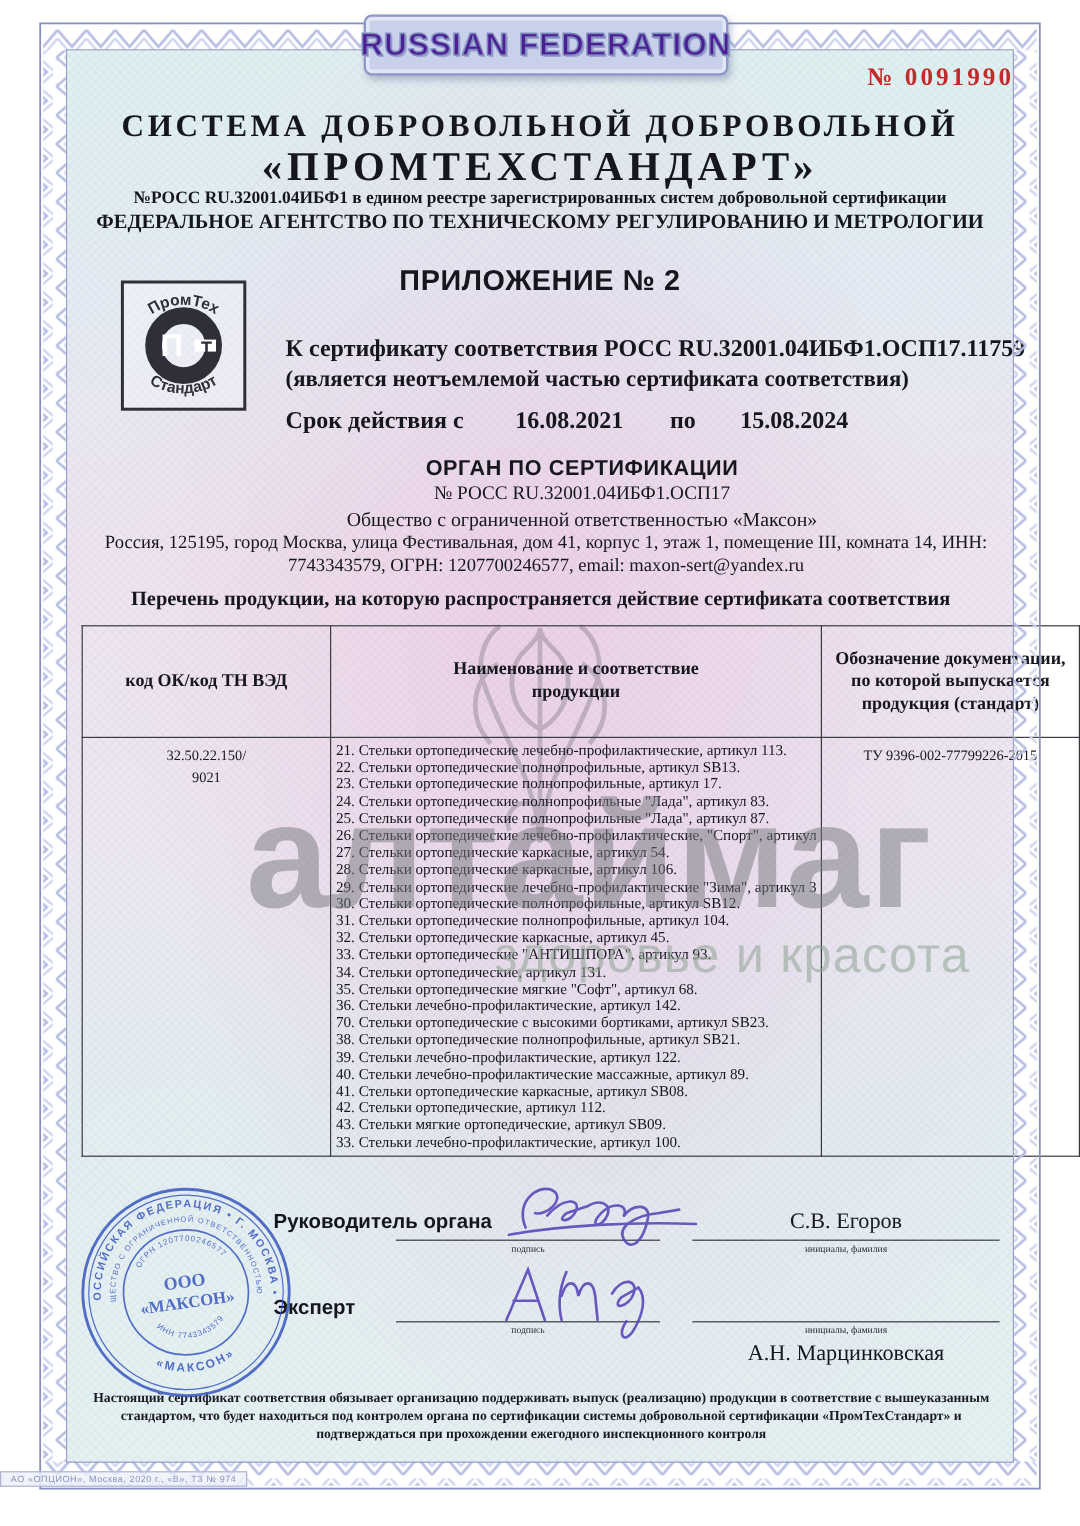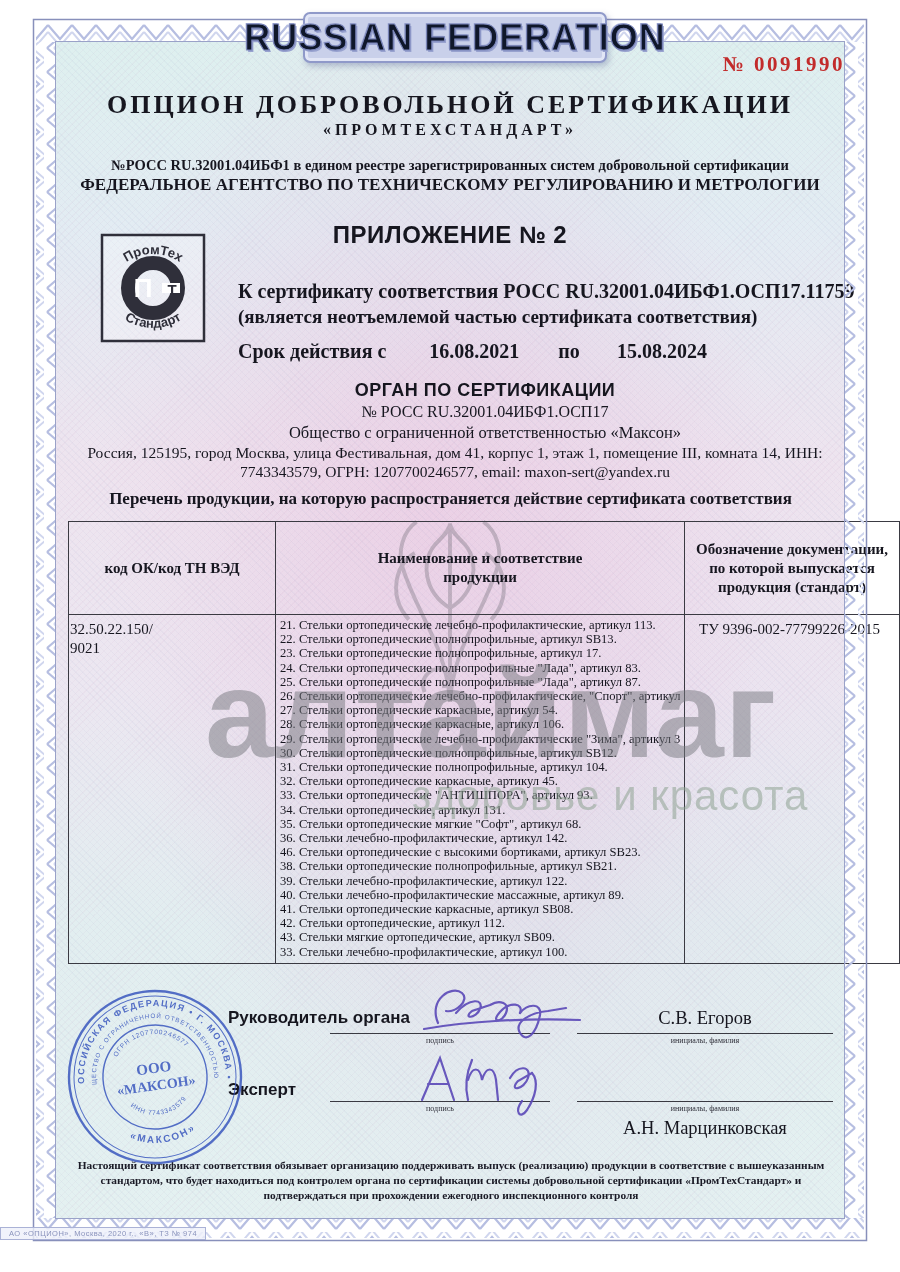--- a/index.html
+++ b/index.html
@@ -28,31 +28,31 @@
   .sans  { font-family:"Liberation Sans","DejaVu Sans",sans-serif; }
 
   .banner {
     left:303px; top:12px; width:300px; height:47px; z-index:40;
     background:#c9d0ea; border:2px solid #8f99c9; border-radius:7px;
     box-shadow:0 0 0 3px #e2e6f6 inset, 2px 3px 6px rgba(80,90,140,.35);
     display:flex; align-items:center; justify-content:center;
   }
   .banner-text {
     font-family:"Liberation Sans","DejaVu Sans",sans-serif;
-    font-weight:bold; font-size:36px; letter-spacing:1px; color:#0f172a;
+    font-weight:bold; font-size:26px; letter-spacing:1px; color:#4c1d95;
     -webkit-text-stroke:1.1px #7b86ba;
     text-shadow:1.5px 1.5px 0 #98a2cf, -1px -1px 0 #aab3da;
     white-space:nowrap;
   }
   .doc-number {
     top:52px; right:55px; z-index:5;
     font-size:21px; font-weight:bold; letter-spacing:2.5px; color:#c22b2b;
   }
   .title1 { left:0; top:90px;  width:900px; font-size:26px; font-weight:bold; letter-spacing:3px; }
-  .title2 { left:0; top:121px; width:900px; font-size:16px; font-weight:bold; letter-spacing:4px; }
+  .title2 { left:0; top:121px; width:900px; font-size:34px; font-weight:bold; letter-spacing:4px; }
   .registry { left:0; top:157px; width:900px; font-size:14.5px; font-weight:bold; }
   .agency   { left:0; top:175px; width:900px; font-size:17px;   font-weight:bold; }
   .appx-title { left:0; top:221px; width:900px; font-size:24px; font-weight:bold;
     font-family:"Liberation Sans","DejaVu Sans",sans-serif; letter-spacing:0.5px; }
 
   .logo { left:100px; top:233px; z-index:6; }
 
   .appx-cert { left:238px; top:280px; width:620px; font-size:20px; font-weight:600; }
   .appx-note { left:238px; top:306px; width:620px; font-size:19px; font-weight:600; }
   .validity  { left:238px; top:340px; font-size:20px; font-weight:bold; }
@@ -81,21 +81,21 @@
   }
   th.c1, td.c1 { width:190px; }
   th.c2, td.c2 { width:392px; }
   th.c3, td.c3 { width:198px; }
   table.products th {
     height:88px; font-size:15px; font-weight:bold; text-align:center; vertical-align:middle;
     padding:2px 8px; line-height:19px;
   }
   th.c1 { padding:2px 34px; }
   th.c2 span { display:inline-block; max-width:240px; }
-  td.c1, td.c3 { vertical-align:top; font-size:15px; padding-top:5px; line-height:19px; }
+  td.c1, td.c3 { vertical-align:top; text-align:center; font-size:12px; padding-top:5px; line-height:19px; }
   td.c3 { padding-left:14px; padding-right:14px; }
   td.c2 { vertical-align:top; padding:3px 4px 4px 4px; }
   td.c2 .item { font-size:12.6px; line-height:14.2px; white-space:nowrap; overflow:hidden; }
 
   .wm-brand {
     left:205px; top:652px; z-index:30; pointer-events:none;
     font-family:"Liberation Sans","DejaVu Sans",sans-serif;
     font-weight:bold; font-size:124px; line-height:1; letter-spacing:1px;
     color:rgba(118,120,126,0.50); white-space:nowrap;
   }
@@ -174,21 +174,21 @@
     <rect x="845" y="42" width="19" height="1176" fill="url(#zzvR)"></rect>
     <rect x="55.5" y="41.5" width="789" height="1177" fill="none" stroke="#9aa2c8" stroke-width="1"></rect>
   </svg>
 
   <div class="abs banner">
     <span class="banner-text">RUSSIAN FEDERATION</span>
   </div>
 
   <div class="abs doc-number">№ 0091990</div>
 
-  <div class="abs ctr title1">ОПЦИОН ДОБРОВОЛЬНОЙ СЕРТИФИКАЦИИ</div>
+  <div class="abs ctr title1">СИСТЕМА ДОБРОВОЛЬНОЙ ДОБРОВОЛЬНОЙ</div>
   <div class="abs ctr title2">«ПРОМТЕХСТАНДАРТ»</div>
   <div class="abs ctr registry">№РОСС RU.32001.04ИБФ1 в едином реестре зарегистрированных систем добровольной сертификации</div>
   <div class="abs ctr agency">ФЕДЕРАЛЬНОЕ АГЕНТСТВО ПО ТЕХНИЧЕСКОМУ РЕГУЛИРОВАНИЮ И МЕТРОЛОГИИ</div>
   <div class="abs ctr sans appx-title">ПРИЛОЖЕНИЕ № 2</div>
 
   <svg class="abs logo" width="106" height="110" viewBox="0 0 106 110">
     <rect x="2" y="2" width="102" height="106" fill="rgba(255,255,255,0.25)" stroke="#2f2f3a" stroke-width="2.5"></rect>
     <defs>
       <path id="lg-top" d="M 16 40 A 42 36 0 0 1 90 40"></path>
       <path id="lg-bot" d="M 12 74 A 46 38 0 0 0 94 74"></path>
@@ -256,21 +256,21 @@
             <div class="item">27. Стельки ортопедические каркасные, артикул 54.</div>
             <div class="item">28. Стельки ортопедические каркасные, артикул 106.</div>
             <div class="item">29. Стельки ортопедические лечебно-профилактические "Зима", артикул 31Е.</div>
             <div class="item">30. Стельки ортопедические полнопрофильные, артикул SB12.</div>
             <div class="item">31. Стельки ортопедические полнопрофильные, артикул 104.</div>
             <div class="item">32. Стельки ортопедические каркасные, артикул 45.</div>
             <div class="item">33. Стельки ортопедические "АНТИШПОРА", артикул 93.</div>
             <div class="item">34. Стельки ортопедические, артикул 131.</div>
             <div class="item">35. Стельки ортопедические мягкие "Софт", артикул 68.</div>
             <div class="item">36. Стельки лечебно-профилактические, артикул 142.</div>
-            <div class="item">46. Стельки ортопедические с высокими бортиками, артикул SB23.</div>
+            <div class="item">70. Стельки ортопедические с высокими бортиками, артикул SB23.</div>
             <div class="item">38. Стельки ортопедические полнопрофильные, артикул SB21.</div>
             <div class="item">39. Стельки лечебно-профилактические, артикул 122.</div>
             <div class="item">40. Стельки лечебно-профилактические массажные, артикул 89.</div>
             <div class="item">41. Стельки ортопедические каркасные, артикул SB08.</div>
             <div class="item">42. Стельки ортопедические, артикул 112.</div>
             <div class="item">43. Стельки мягкие ортопедические, артикул SB09.</div>
             <div class="item">33. Стельки лечебно-профилактические, артикул 100.</div>
           </td>
       <td class="c3">ТУ 9396-002-77799226-2015</td>
     </tr>

